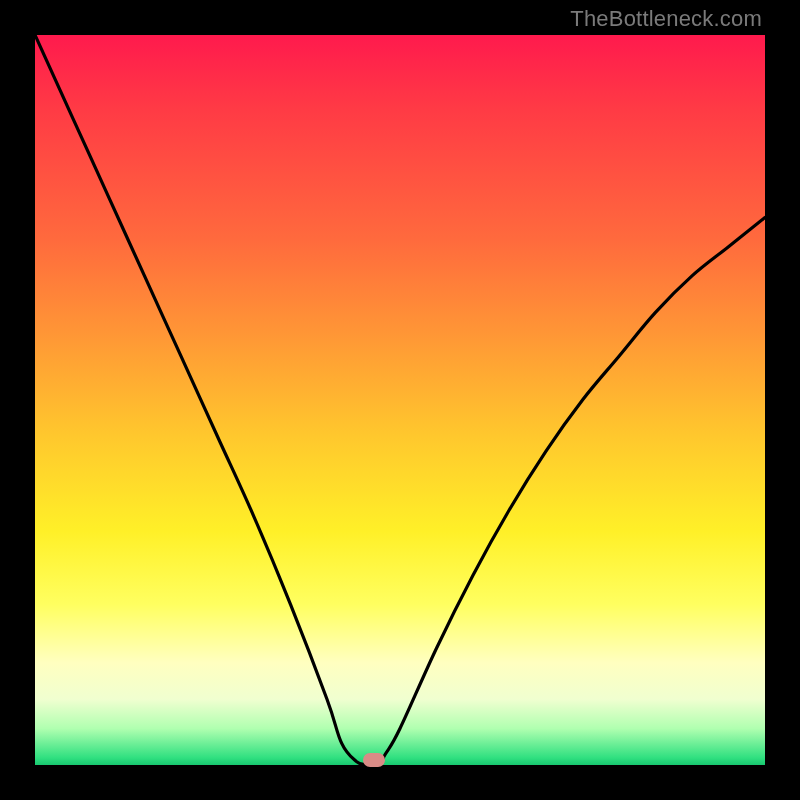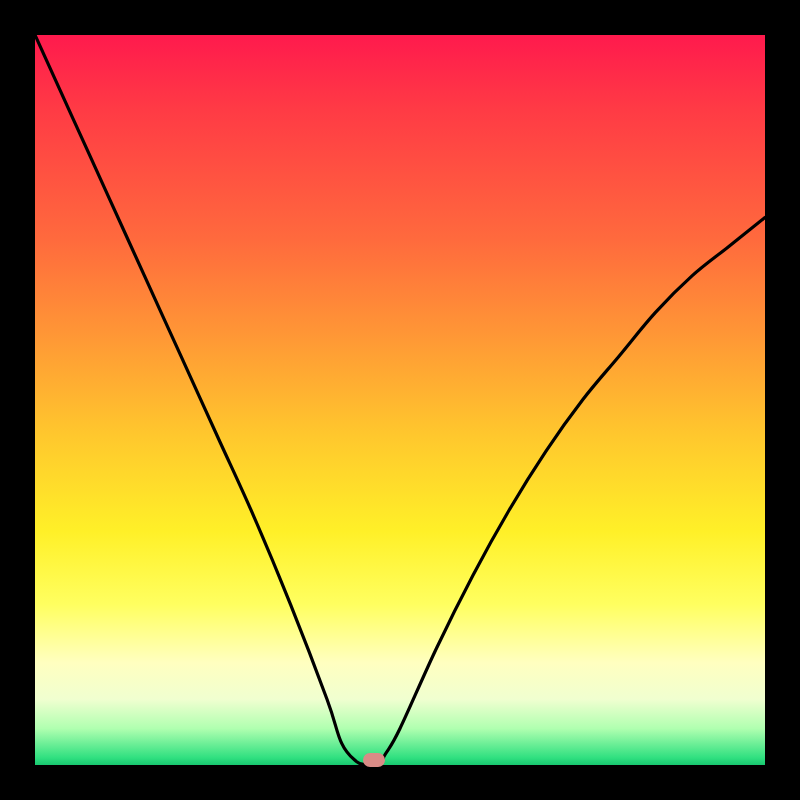--- a/index.html
+++ b/index.html
@@ -64,20 +64,21 @@
     height: 14px;
     border-radius: 7px;
     background: #d98b86;
   }
 </style>
 </head>
 <body>
 
 <div class="frame">
 
+  <div class="watermark">TheBottleneck.com</div>
 
   <div class="plot-area">
 
     <svg class="curve" viewBox="0 0 730 730" preserveAspectRatio="none">
       <path id="curve-path" d="M 0.00 0.00 C 6.57 14.45, 23.36 51.39, 36.50 80.30 C 49.64 109.21, 59.86 131.69, 73.00 160.60 C 86.14 189.51, 96.36 211.99, 109.50 240.90 C 122.64 269.81, 132.86 292.29, 146.00 321.20 C 159.14 350.11, 169.36 372.59, 182.50 401.50 C 195.64 430.41, 205.86 451.58, 219.00 481.80 C 232.14 512.02, 242.36 536.55, 255.50 569.40 C 268.64 602.25, 282.80 639.33, 292.00 664.30 C 301.20 689.27, 301.34 696.93, 306.60 708.10 C 311.86 719.27, 316.60 722.41, 321.20 726.35 C 325.80 730.29, 328.21 729.34, 332.15 730.00 C 336.09 730.66, 339.81 731.97, 343.10 730.00 C 346.38 728.03, 346.46 725.62, 350.40 719.05 C 354.34 712.48, 355.80 712.55, 365.00 693.50 C 374.20 674.45, 388.36 640.79, 401.50 613.20 C 414.64 585.61, 424.86 565.17, 438.00 540.20 C 451.14 515.23, 461.36 496.84, 474.50 474.50 C 487.64 452.16, 497.86 435.81, 511.00 416.10 C 524.14 396.39, 534.36 382.08, 547.50 365.00 C 560.64 347.92, 570.86 336.97, 584.00 321.20 C 597.14 305.43, 607.36 291.85, 620.50 277.40 C 633.64 262.95, 643.86 252.73, 657.00 240.90 C 670.14 229.07, 680.36 222.21, 693.50 211.70 C 706.64 201.19, 723.43 187.76, 730.00 182.50" fill="none" stroke="#000" stroke-width="3.2" stroke-linecap="round" stroke-linejoin="round"></path>
     </svg>
 
     <div class="marker" id="opt-marker" style="left: 328.45px; top: 717.89px;"></div>
 
   </div>

